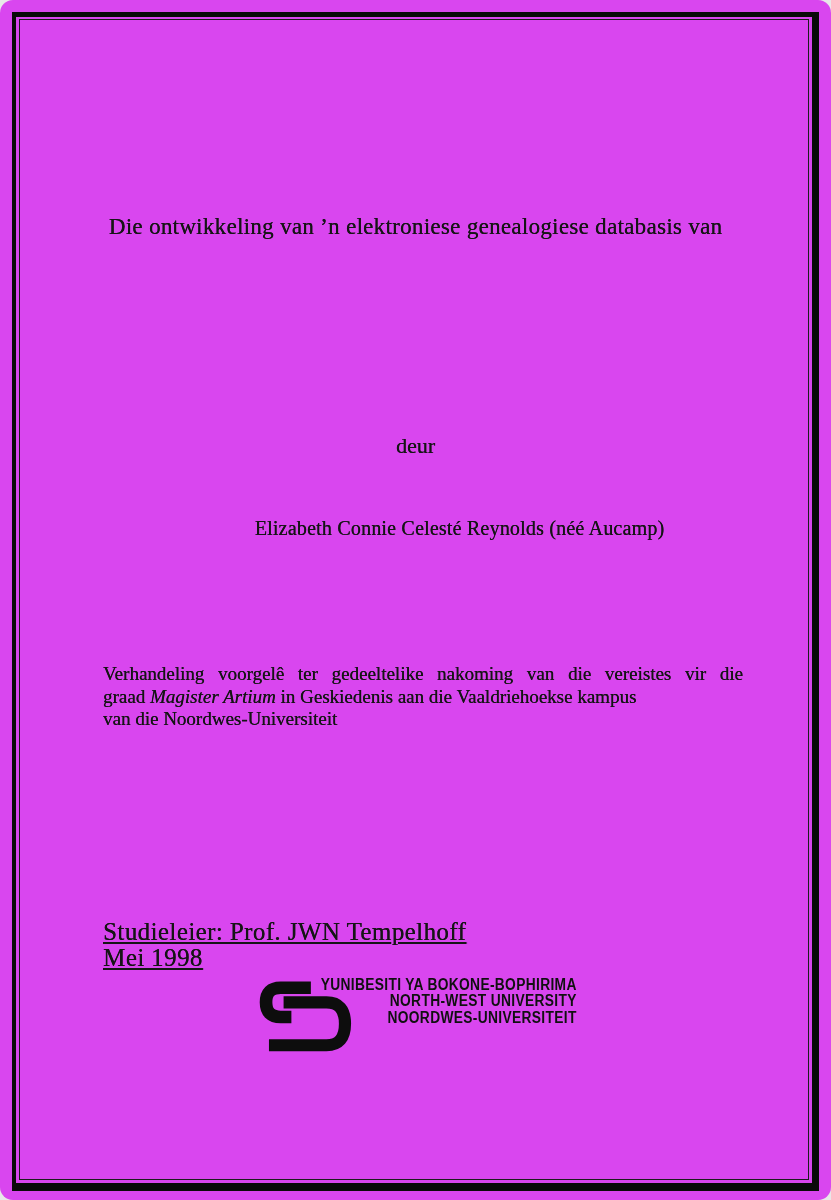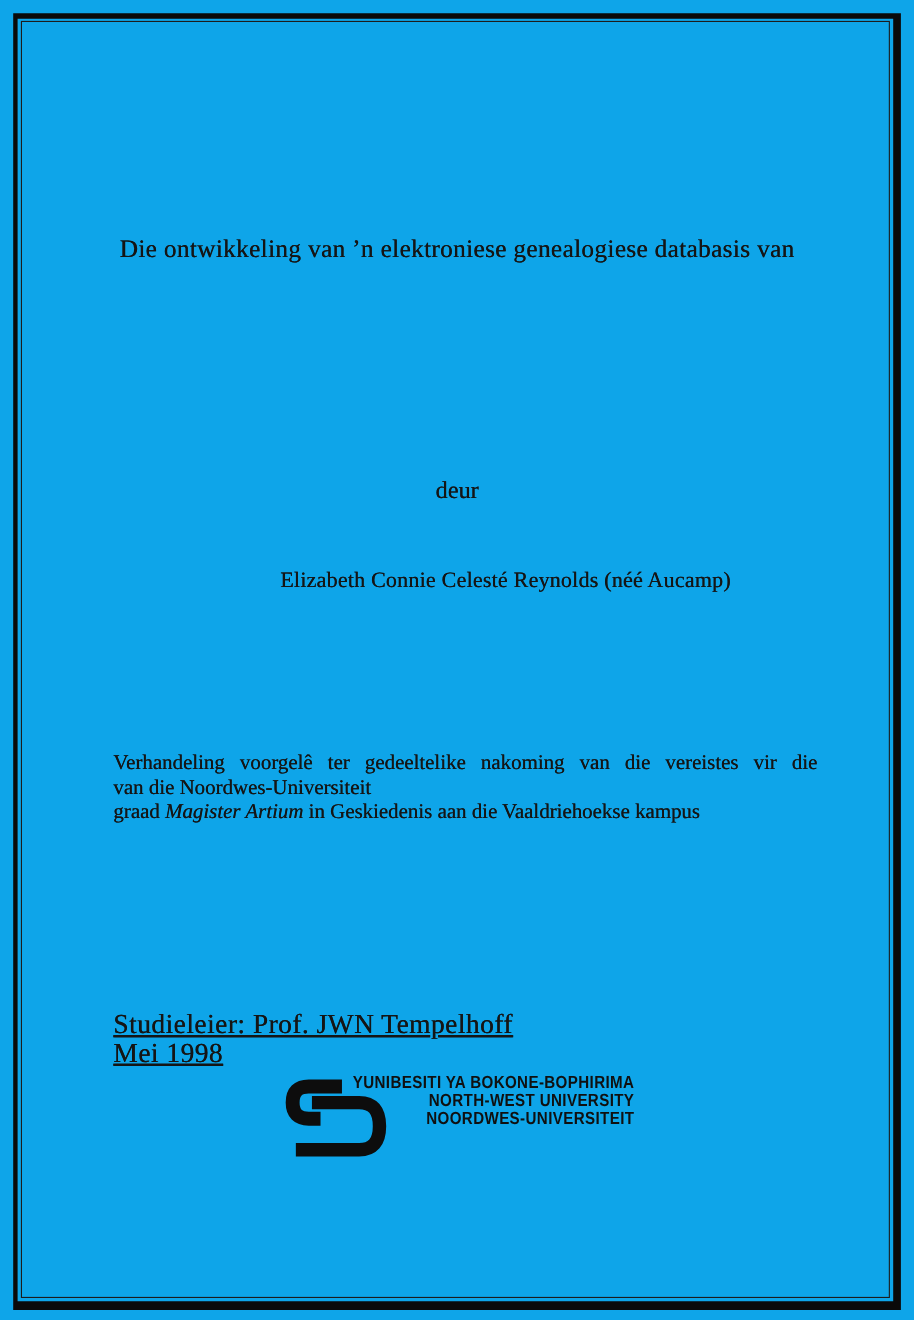--- a/index.html
+++ b/index.html
@@ -1,24 +1,25 @@
 <!DOCTYPE html>
 <html><head>
 <meta charset="utf-8">
 <style>
   html, body { margin: 0; padding: 0; background: #e8e8e8; }
   .page {
     position: relative;
     width: 831px;
     height: 1200px;
     margin: 0 auto;
-    background: #0ea5e9;
+    background: #d946ef;
     font-family: "Liberation Serif", serif;
     color: #151515;
     overflow: hidden;
+    border-radius: 13px;
   }
   
   .frame-outer {
     position: absolute;
     left: 12px; top: 12px;
     width: 807px; height: 1179px;
     box-sizing: border-box;
     border-top: 5px solid #0a0a0a;
     border-left: 4px solid #0a0a0a;
     border-right: 7px solid #0a0a0a;
@@ -49,21 +50,21 @@
   .author {
     position: absolute;
     top: 517px; left: 0; width: 100%;
     text-align: center;
     font-size: 20px;
     letter-spacing: 0.2px;
     margin-left: 44px;
   }
   .submission {
     position: absolute;
-    top: 683px; left: 103px;
+    top: 663px; left: 103px;
     width: 640px;
     font-size: 19px;
     line-height: 22.5px;
   }
   .justified {
     text-align: justify;
     text-align-last: justify;
   }
   .em { font-style: italic; }
   .credits {
@@ -104,22 +105,22 @@
   <div class="thesis-title txt">
     <div>Die ontwikkeling van ’n elektroniese genealogiese databasis van</div>
   </div>
 
   <div class="byline txt">deur</div>
 
   <div class="author txt">Elizabeth Connie Celesté Reynolds (néé Aucamp)</div>
 
   <div class="submission txt">
     <div class="justified">Verhandeling voorgelê ter gedeeltelike nakoming van die vereistes vir die</div>
+    <div><span>graad </span><span class="em">Magister Artium</span><span> in Geskiedenis aan die Vaaldriehoekse kampus</span></div>
     <div>van die Noordwes-Universiteit</div>
-    <div><span>graad </span><span class="em">Magister Artium</span><span> in Geskiedenis aan die Vaaldriehoekse kampus</span></div>
   </div>
 
   <div class="credits txt">
     <div>Studieleier: Prof. JWN Tempelhoff</div>
     <div>Mei 1998</div>
   </div>
 
   <svg class="logo-mark" width="98" height="77" viewBox="0 0 100 79" xmlns="http://www.w3.org/2000/svg">
     <path d="M 55 11 H 24 Q 9 11 9 26 Q 9 41 24 41 H 35" fill="none" stroke="#0d0d0d" stroke-width="13"></path>
     <path d="M 27 26 H 71 Q 90 26 90 48 Q 90 70 71 70 H 12" fill="none" stroke="#0d0d0d" stroke-width="12.5"></path>

